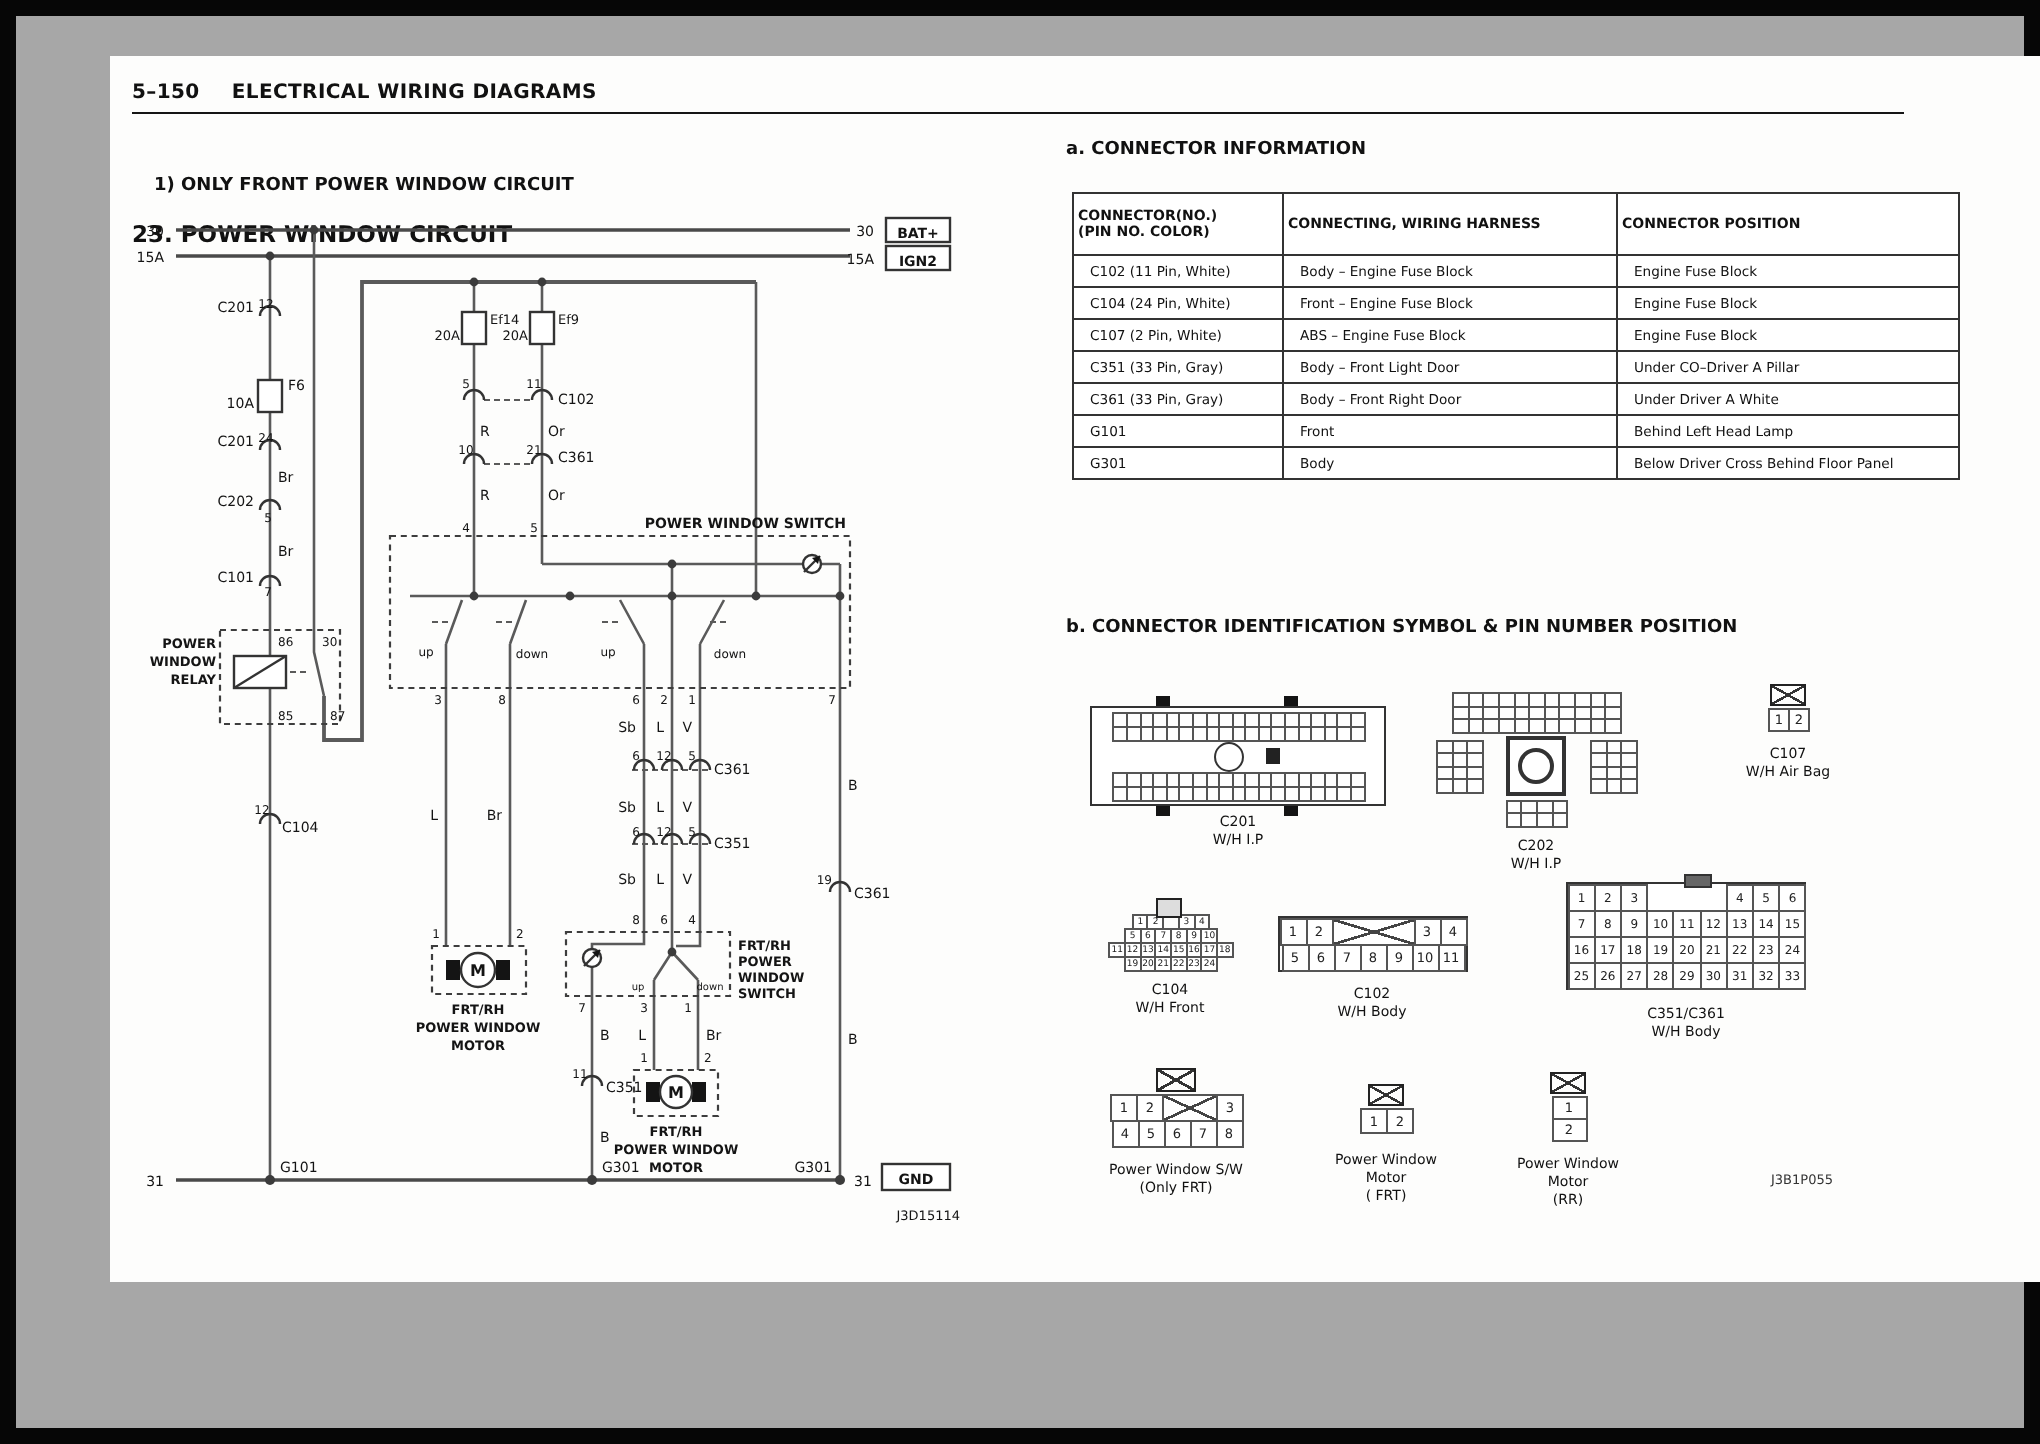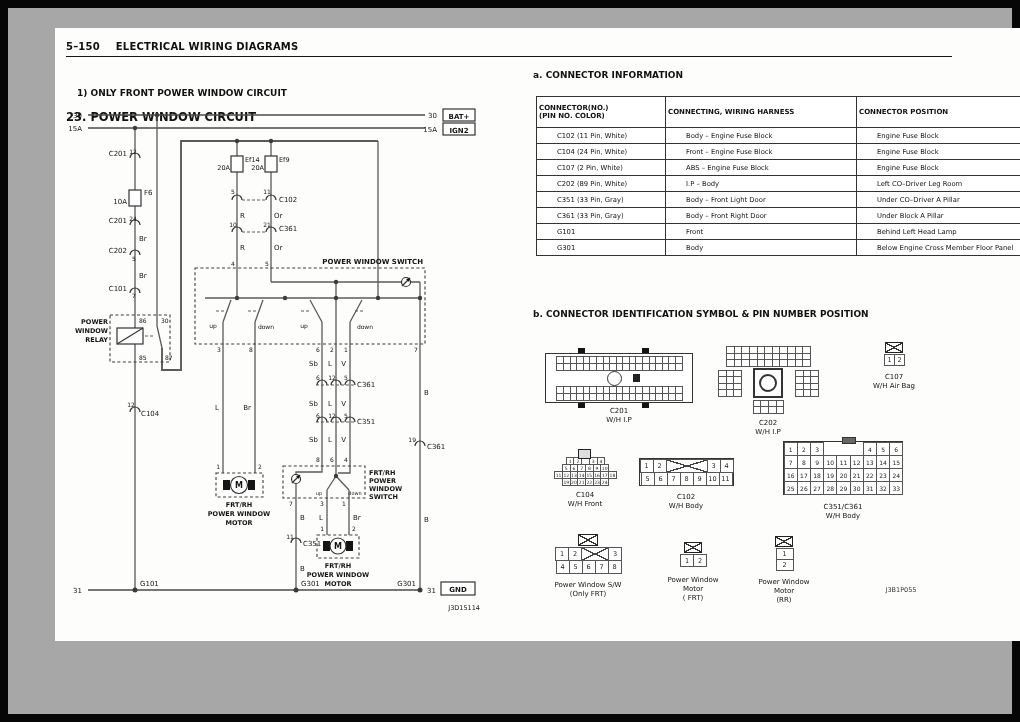--- a/index.html
+++ b/index.html
@@ -21,21 +21,21 @@
   .sym{stroke:#333;stroke-width:1.2;fill:none;}
   .symw{stroke:#333;stroke-width:1.2;fill:#fff;}
   .dot{fill:#3b3b3b;}
   .blk{fill:#141414;}
   
   .h-a{position:absolute;left:478px;top:42px;font-size:9px;font-weight:bold;color:#111;}
   .h-b{position:absolute;left:478px;top:281px;font-size:9px;font-weight:bold;color:#111;}
   table.ct{position:absolute;left:481px;top:68px;border-collapse:collapse;border:1.6px solid #222;background:#fff;}
   table.ct th,table.ct td{border:1px solid #333;color:#111;}
   table.ct th{font-size:7px;font-weight:bold;text-align:left;white-space:pre-line;padding:3px 2px;height:24px;}
-  table.ct td{font-size:6.8px;padding:2px 20px;height:11px;white-space:nowrap;}
+  table.ct td{font-size:6.8px;padding:2px 8px;height:11px;white-space:nowrap;}
   table.ct th:nth-child(1),table.ct td:nth-child(1){width:88px;}
   table.ct th:nth-child(2),table.ct td:nth-child(2){width:150px;}
   table.ct th:nth-child(3),table.ct td:nth-child(3){width:154px;}
   
   .pr{display:flex;justify-content:center;}
   .pc{box-sizing:border-box;border:1px solid #555;background:#fff;display:flex;align-items:center;justify-content:center;color:#222;margin-right:-1px;margin-bottom:-1px;font-size:6px;}
   .pc.gap{border-color:transparent;background:transparent;}
   .pc.xc{background-image:linear-gradient(to top right,transparent 47%,#444 47%,#444 53%,transparent 53%),linear-gradient(to bottom right,transparent 47%,#444 47%,#444 53%,transparent 53%);}
   .conn{position:absolute;text-align:center;color:#111;}
   .conn-label{font-size:7px;line-height:9px;color:#111;}
@@ -342,43 +342,38 @@
             <td>C104 (24 Pin, White)</td>
             <td>Front – Engine Fuse Block</td>
             <td>Engine Fuse Block</td>
           </tr>
           <tr>
             <td>C107 (2 Pin, White)</td>
             <td>ABS – Engine Fuse Block</td>
             <td>Engine Fuse Block</td>
           </tr>
           <tr>
-            <td>C202 (89 Pin, White)</td>
-            <td>I.P – Body</td>
-            <td>Left CO–Driver Leg Room</td>
-          </tr>
-          <tr>
             <td>C351 (33 Pin, Gray)</td>
             <td>Body – Front Light Door</td>
             <td>Under CO–Driver A Pillar</td>
           </tr>
           <tr>
             <td>C361 (33 Pin, Gray)</td>
             <td>Body – Front Right Door</td>
-            <td>Under Block A Pillar</td>
+            <td>Under Driver A White</td>
           </tr>
           <tr>
             <td>G101</td>
             <td>Front</td>
             <td>Behind Left Head Lamp</td>
           </tr>
           <tr>
             <td>G301</td>
             <td>Body</td>
-            <td>Below Engine Cross Member Floor Panel</td>
+            <td>Below Driver Cross Behind Floor Panel</td>
           </tr>
         </tbody>
     </table>
 
     <div class="h-b">b. CONNECTOR IDENTIFICATION SYMBOL &amp; PIN NUMBER POSITION</div>
 
     <div class="conn" style="left:488px;top:320px;width:152px;">
       <div class="c201-box">
         <div class="c201-tab" style="left:32px;top:-6px;"></div>
           <div class="c201-tab" style="left:96px;top:-6px;"></div>

